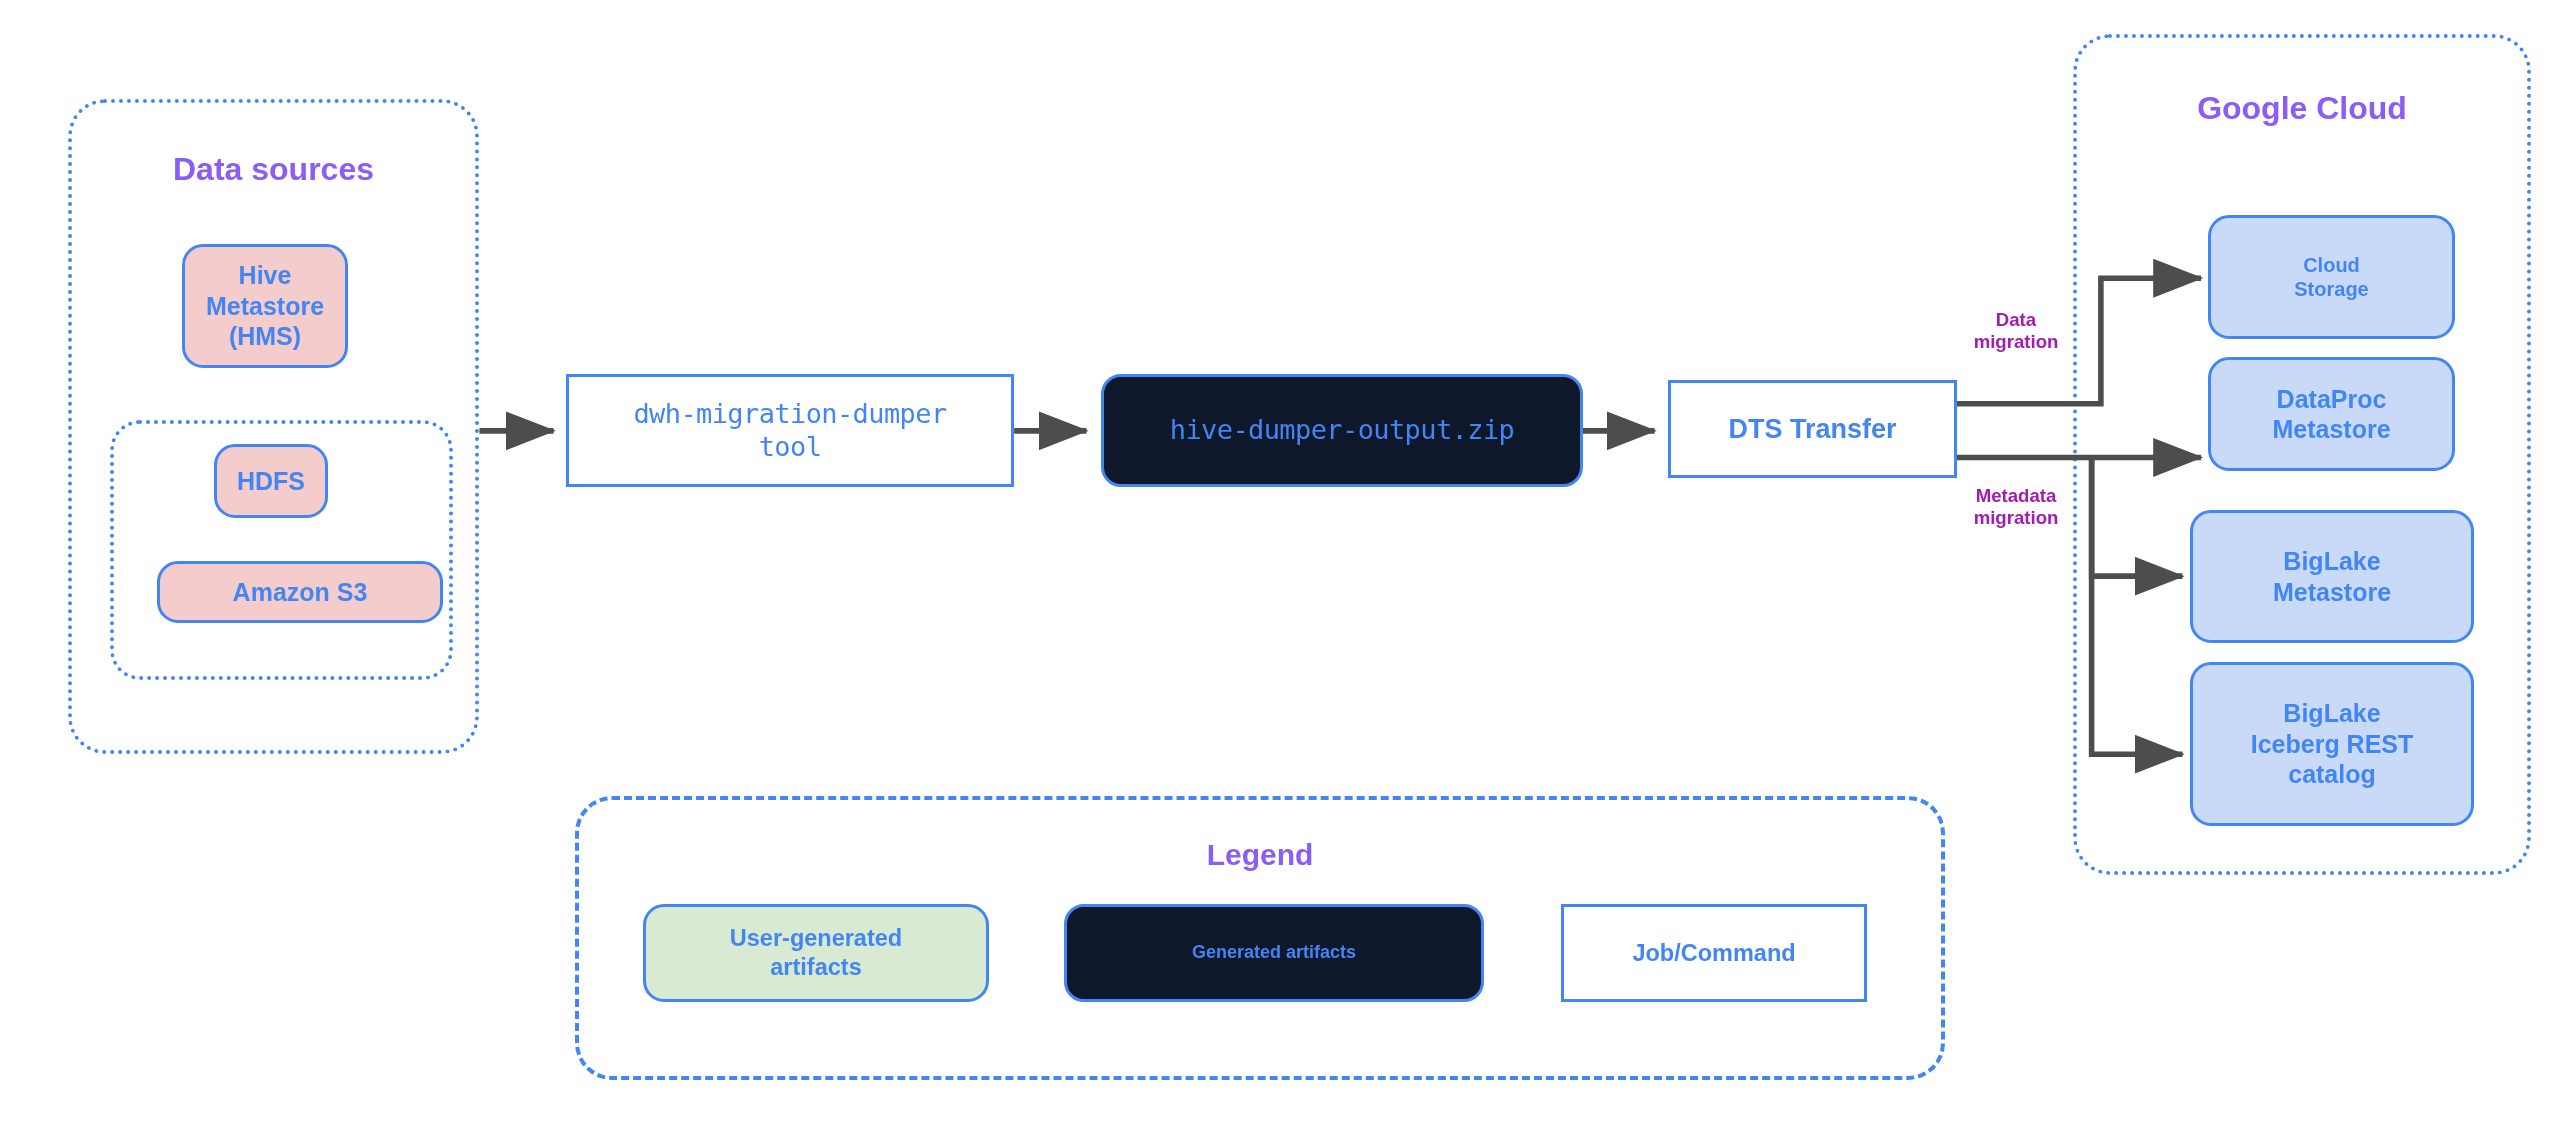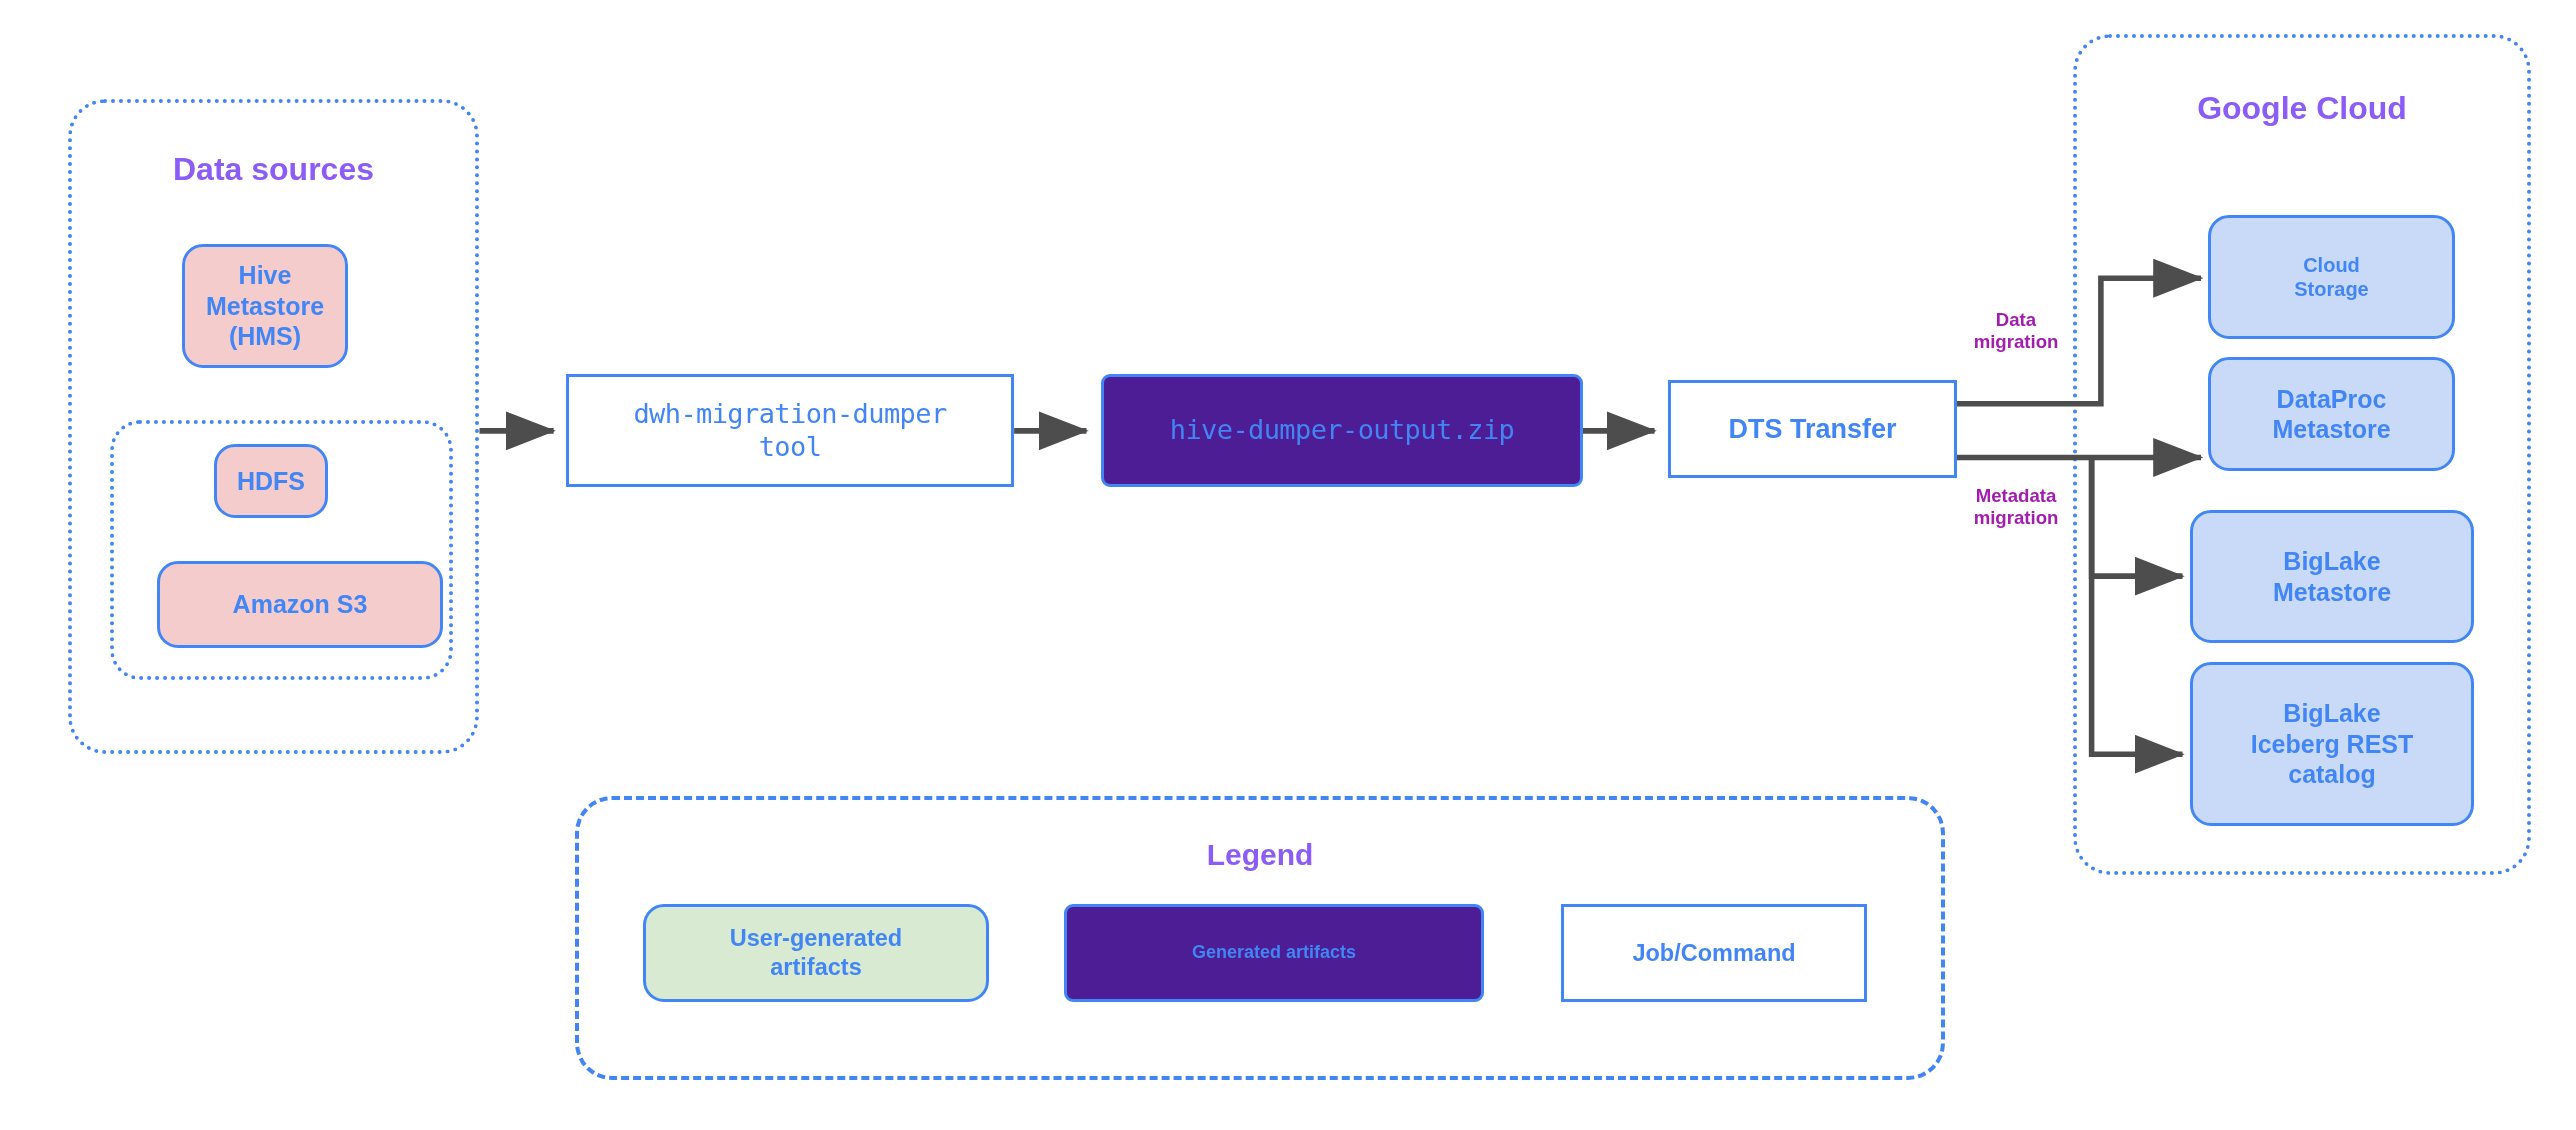--- a/index.html
+++ b/index.html
@@ -28,21 +28,21 @@
     justify-content: center;
     text-align: center;
     color: #4285f4;
     font-weight: bold;
     line-height: 1.22;
     border: 3.1px solid #4285f4;
     z-index: 5;
   }
   .node.pink      { background: #f4cccc; border-radius: 21px; margin-left: 22px; }
   .node.bluefill  { background: #c9daf8; border-radius: 21px; }
-  .node.yellow    { background: #4c1d95; border-radius: 9px; }
+  .node.yellow    { background: #0f172a; border-radius: 20px; }
   .node.green     { background: #d9ead3; border-radius: 21px; }
   .node.plain     { background: #ffffff; border-radius: 0; }
   .node.mono      { font-family: "DejaVu Sans Mono", "Liberation Mono", monospace; font-weight: normal; letter-spacing: -0.6px;}
 
   
   .group {
     position: absolute;
     box-sizing: border-box;
     z-index: 1;
   }
@@ -123,21 +123,21 @@
 Metastore
 (HMS)</span>
   </div>
 
   <div class="group dotted" style="left:110px; top:420px; width:343px; height:260px; border-radius:30px;"></div>
 
   <div class="node pink" style="left:192px; top:444px; width:114px; height:74px; font-size:25px;">
     <span>HDFS</span>
   </div>
 
-  <div class="node pink" style="left:135px; top:561px; width:286px; height:87px; font-size:25px;">
+  <div class="node pink" style="left:135px; top:561px; width:286px; height:62px; font-size:25px;">
     <span>Amazon S3</span>
   </div>
 
   <div class="node plain mono" style="left:566px; top:374px; width:448px; height:113px; font-size:27px;">
     <span style="white-space:pre-line;">dwh-migration-dumper
 tool</span>
   </div>
 
   <div class="node yellow mono" style="left:1101px; top:374px; width:482px; height:113px; font-size:27px;">
     <span>hive-dumper-output.zip</span>

